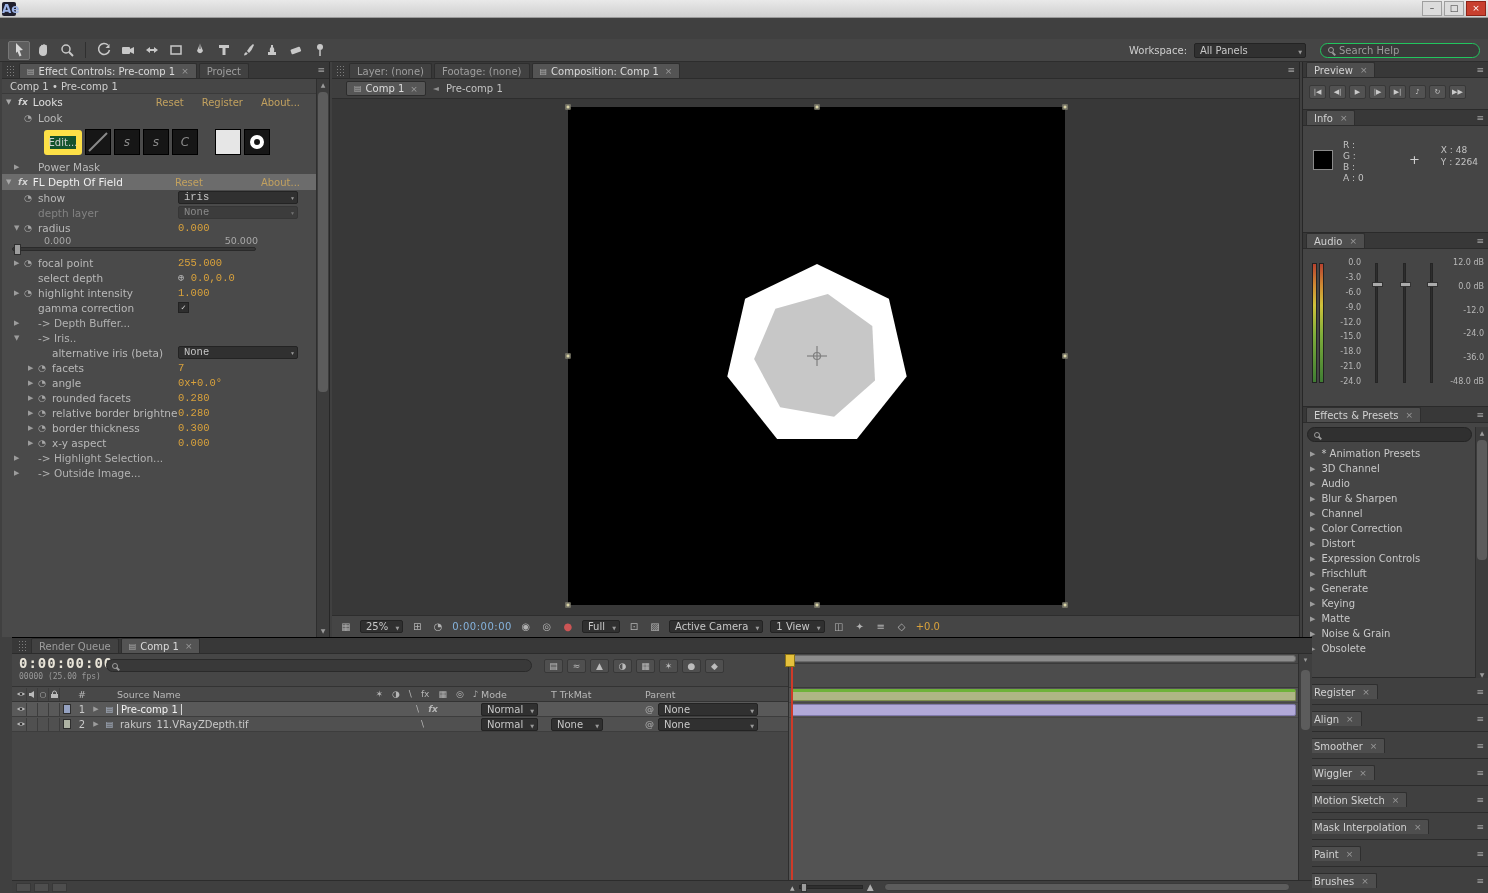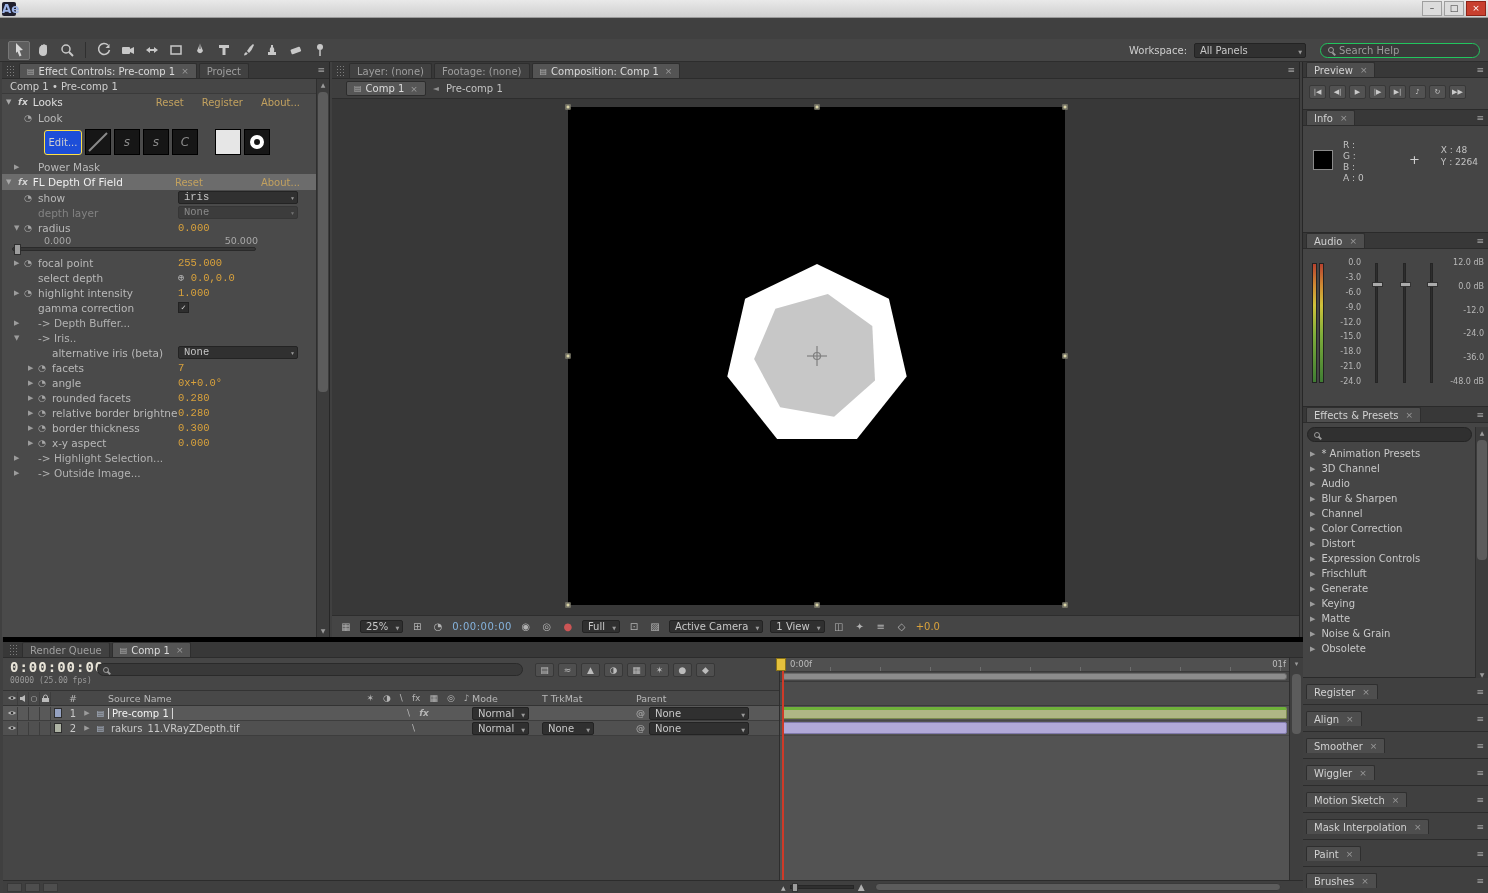--- a/index.html
+++ b/index.html
@@ -65,21 +65,21 @@
   .erow .pval{color:var(--orange);font-family:Liberation Mono, monospace;}
   .erow.ind{padding-left:26px;}
   .erow.ind .plbl{width:126px;}
   .erow.dim{opacity:.5;}
   .erow.group .plbl{width:auto;color:#b2b2b2;}
   .erow.dropdown .pval{background:#303030;border:1px solid #232323;border-radius:2px;color:#c6c6c6;height:13px;line-height:11px;min-width:120px;padding:0 14px 0 5px;position:relative;}
   .erow.dropdown .pval::after{content:"▼";position:absolute;right:3px;top:2px;font-size:5px;color:#9a9a9a;}
   .erow.check .pval{width:11px;height:11px;background:#2e2e2e;border:1px solid #222;color:#d6d6d6;font-size:8px;display:flex;align-items:center;justify-content:center;}
   .erow.point .pval::before{content:"⊕  ";color:#b5b5b5;}
   .lookstrip{display:flex;align-items:center;gap:3px;height:34px;padding-left:42px;}
-  .editbtn{width:38px;height:25px;background:#1d4ed8;border:1px solid #fde047;border-radius:3px;color:#cfcfcf;font-size:10px;display:flex;align-items:center;justify-content:center;}
+  .editbtn{width:38px;height:25px;background:#14532d;border:6px solid #fde047;border-radius:3px;color:#cfcfcf;font-size:10px;display:flex;align-items:center;justify-content:center;}
   .lthumb{width:26px;height:26px;background:#161616;border:1px solid #000;display:flex;align-items:center;justify-content:center;color:#8a8a8a;font-style:italic;font-size:12px;}
   .lthumb.t-light{background:#e6e6e6;margin-left:14px;}
   .lthumb.t-circ span{width:14px;height:14px;border:4px solid #fff;border-radius:50%;}
   .slrow{display:flex;justify-content:space-between;height:11px;padding:0 58px 0 42px;font-size:9.5px;color:#a8a8a8;}
   .sltrack{height:4px;background:#373737;border:1px solid #2a2a2a;border-radius:2px;margin:1px 60px 4px 10px;position:relative;}
   .slhandle{position:absolute;left:1px;top:-4px;width:7px;height:11px;background:#9d9d9d;border:1px solid #2e2e2e;}
   .vscroll{position:absolute;right:0;top:17px;bottom:0;width:13px;background:#3c3c3c;border-left:1px solid #2e2e2e;}
   .sarr{position:absolute;left:0;width:12px;text-align:center;font-size:6px;color:#9b9b9b;height:12px;line-height:12px;}
   .sarr.bot{bottom:0;}
   .sthumb{position:absolute;left:1px;top:13px;width:10px;height:300px;background:#5c5c5c;border-radius:4px;}
@@ -126,21 +126,21 @@
   .epsearch{margin:4px 16px 4px 4px;height:15px;background:#303030;border:1px solid #242424;border-radius:8px;display:flex;align-items:center;padding:0 6px;color:#9a9a9a;}
   .eprow{display:flex;align-items:center;height:15px;padding-left:7px;font-size:10px;color:#c9c9c9;gap:6px;}
   .eprow .tw{font-size:7px;color:#9c9c9c;}
   .epscroll{position:absolute;right:0;top:0;bottom:0;width:13px;background:#3c3c3c;border-left:1px solid #2e2e2e;}
   .epthumb{position:absolute;left:1px;top:13px;width:10px;height:120px;background:#5c5c5c;border-radius:4px;}
   .spanel{height:27px;background:#404040;border-bottom:1px solid #2c2c2c;position:relative;padding-top:6px;}
   .spanel .rtab{display:inline-flex;}
   .spanel .pmenu{top:9px;}
 
   
-  .timeline{position:absolute;left:3px;top:637px;width:1300px;bottom:0;background:#ec4899;border-top:5px solid #000000;}
+  .timeline{position:absolute;left:12px;top:637px;width:1300px;bottom:0;background:#ec4899;border-top:1px solid #000000;}
   .ttabs{height:16px;background:var(--chrome);display:flex;align-items:flex-end;gap:2px;padding-left:5px;border-bottom:1px solid var(--line);}
   .tbody{position:absolute;left:0;top:16px;right:0;bottom:0;}
   .tleft{position:absolute;left:0;top:0;width:776px;bottom:13px;background:#464646;}
   .tctrl{height:33px;position:relative;border-bottom:1px solid #333;}
   .bigtc{position:absolute;left:7px;top:1px;font-family:"DejaVu Sans Mono","Liberation Mono",monospace;font-size:14px;font-weight:bold;color:#e9e5d9;letter-spacing:1px;}
   .fps{font-size:8px;color:#9a9a9a;font-weight:normal;letter-spacing:0;margin-top:1px;}
   .tsearch{position:absolute;left:94px;top:5px;width:426px;height:13px;background:#393939;border:1px solid #2a2a2a;border-radius:7px;display:flex;align-items:center;padding:0 5px;}
   .ticons{position:absolute;left:532px;top:5px;display:flex;gap:4px;}
   .ticon{width:19px;height:14px;background:#4f4f4f;border:1px solid #383838;border-radius:2px;color:#bcbcbc;font-size:9px;text-align:center;line-height:12px;}
   .theader{height:15px;display:flex;align-items:center;border-bottom:1px solid #333;background:#484848;font-size:9.5px;color:#b8b8b8;}
@@ -958,24 +958,20 @@
               </span>
               <span class="c-par">
                 <span class="pick">@</span>
                 <span class="dd ddpar">None</span>
               </span>
             </div>
           </div>
       </div>
 
       <div class="tright">
-        <div class="ruler">
-          <span class="rlabel-l">0:00f</span>
-          <span class="rlabel-r">01f</span>
-        </div>
         <div class="workarea">
             <span class="wabar"></span>
           </div>
         <div class="rfill"></div>
         <div>
 
             <div class="lane">
               <div class="lbar bar-green"></div>
             </div>
 

